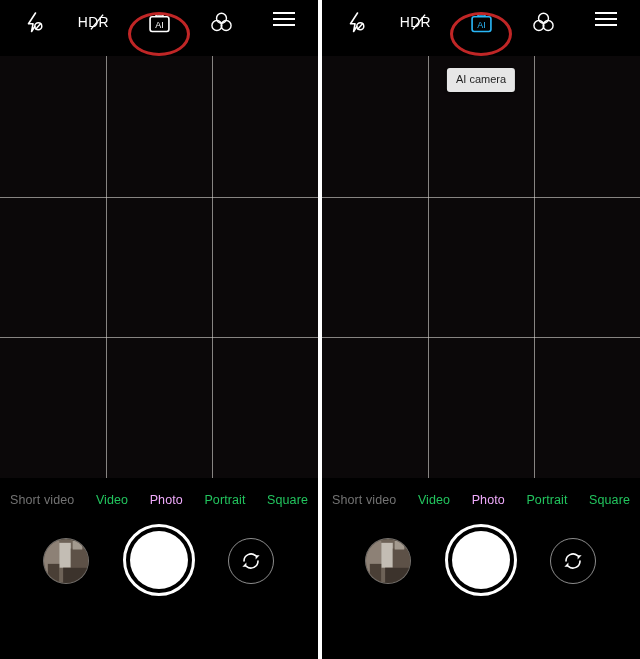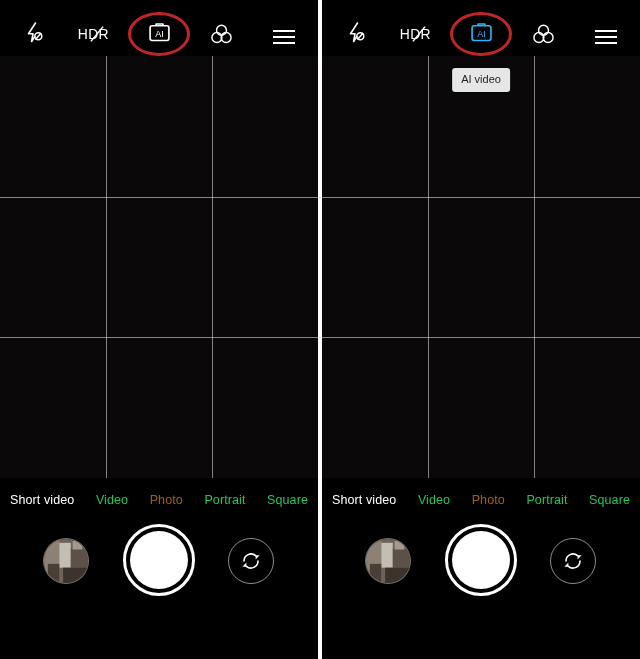--- a/index.html
+++ b/index.html
@@ -50,21 +50,21 @@
     justify-content: space-between;
     padding: 0 14px;
     box-sizing: border-box;
     z-index: 12;
   }
   .tool {
     position: relative;
     width: 40px;
     height: 34px;
     display: flex;
-    align-items: flex-end;
+    align-items: flex-start;
     justify-content: center;
     cursor: pointer;
   }
 
   
   .flash-ico { width: 24px; height: 24px; display: block; }
   .hdr-ico   { width: 44px; height: 22px; display: block; }
   .ai-ico    { width: 25px; height: 25px; display: block; }
   .filt-ico  { width: 25px; height: 22px; display: block; }
   .menu-ico  { width: 24px; height: 16px; display: block; }
@@ -137,22 +137,22 @@
     z-index: 10;
   }
   .mode {
     font-size: 12.5px;
     color: #22c55e;
     letter-spacing: .1px;
     padding: 2px 4px;
     cursor: pointer;
     white-space: nowrap;
   }
-  .mode.dim    { color: #ffffff; }
-  .mode.active { color: #a16207; }
+  .mode.dim    { color: #737373; }
+  .mode.active { color: #f0abfc; }
 
   
   .shutter-row {
     position: absolute;
     top: 524px;
     left: 0;
     width: 100%;
     height: 96px;
     display: flex;
     align-items: center;
@@ -346,21 +346,21 @@
         <svg class="menu-ico" viewBox="0 0 24 16">
           <line x1="1" y1="2" x2="23" y2="2" stroke="#ffffff" stroke-width="2"></line>
           <line x1="1" y1="8" x2="23" y2="8" stroke="#ffffff" stroke-width="2"></line>
           <line x1="1" y1="14" x2="23" y2="14" stroke="#ffffff" stroke-width="2"></line>
         </svg>
       </div>
     </div>
 
     <div class="annot-ring"></div>
 
-    <div class="tooltip">AI video</div>
+    <div class="tooltip">AI camera</div>
 
     <div class="viewfinder">
       <div class="grid-v gv1"></div>
       <div class="grid-v gv2"></div>
       <div class="grid-h gh1"></div>
       <div class="grid-h gh2"></div>
     </div>
 
     <div class="modes">
       <div class="mode dim">Short video</div>

